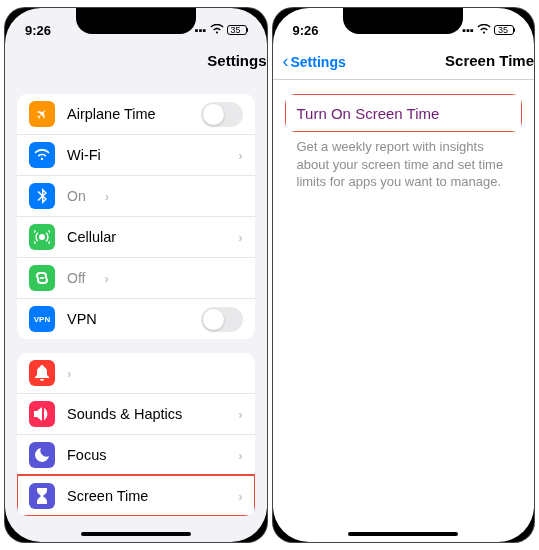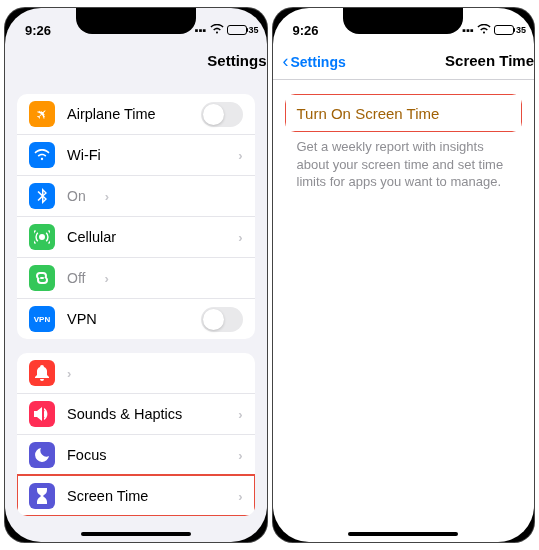--- a/index.html
+++ b/index.html
@@ -6,37 +6,37 @@
 body{background:#fff;font-family:-apple-system,BlinkMacSystemFont,"Helvetica Neue",sans-serif;width:539px;height:550px;display:flex;gap:6px;padding:8px 5px}
 .phone{flex:1;background:#000;border-radius:20px;position:relative;box-shadow:0 0 0 1px #444}
 .screen{background:#f2f2f7;border-radius:36px;height:100%;overflow:hidden;position:relative}
 .screen.white{background:#fff}
 .notch{position:absolute;top:0;left:50%;transform:translateX(-50%);width:120px;height:26px;background:#000;border-radius:0 0 16px 16px;z-index:10}
 .status{display:flex;justify-content:space-between;align-items:center;padding:10px 20px 4px;height:38px;font-size:13px;font-weight:600}
 .status-r{display:flex;gap:3px;align-items:center}
 .sicon{font-size:11px}
 .batt{border:1px solid #000;border-radius:3px;width:20px;height:10px;position:relative;display:flex;align-items:center}
 .batt::after{content:"";position:absolute;right:-2px;width:1.5px;height:4px;background:#000;border-radius:0 1px 1px 0}
-.batt-txt{font-size:9px;position:absolute;left:21px;font-weight:700}
+.batt-txt{font-size:9px;position:absolute;left:3px;font-weight:400}
 .hdr{text-align:right;padding:6px 0 10px;font-size:15px;font-weight:600;position:relative;border-bottom:0.5px solid transparent}
 .hdr.bb{border-bottom-color:#d1d1d6}
 .back{position:absolute;left:10px;top:5px;color:#007aff;font-size:14px;display:flex;align-items:center;gap:2px}
 .back-ch{font-size:18px;font-weight:400}
 .content{overflow-y:auto;height:calc(100% - 80px)}
 .grp{margin:14px 12px 0;background:#fff;border-radius:10px;overflow:hidden}
 .row{display:flex;align-items:center;padding:7px 12px;min-height:38px;position:relative;cursor:pointer}
 .row+.row{border-top:0.5px solid #e5e5ea}
 .row.hl{outline:2px solid #e74c3c;outline-offset:-1px}
 .icn{width:26px;height:26px;border-radius:6px;display:flex;align-items:center;justify-content:center;margin-right:12px;flex-shrink:0;color:#fff;font-size:14px}
 .lbl{flex:1;font-size:14.5px}
 .val{color:#8e8e93;font-size:14px;margin-right:19px}
 .chev{color:#c7c7cc;font-size:13px;font-weight:600}
 .tog{width:42px;height:25px;background:#e9e9eb;border-radius:13px;position:relative}
 .tog::after{content:"";position:absolute;width:21px;height:21px;background:#fff;border-radius:50%;top:2px;left:2px;box-shadow:0 1px 3px rgba(0,0,0,0.2)}
-.link{color:#a16207;font-size:15px}
+.link{color:#701a75;font-size:15px}
 .ftr{color:#8e8e93;font-size:13px;padding:6px 24px;line-height:1.35}
 .home-ind{position:absolute;bottom:6px;left:50%;transform:translateX(-50%);width:110px;height:4px;background:#000;border-radius:3px}
 .svg-plane{transform:rotate(-45deg)}
 </style>
 </head>
 <body>
 
 <div class="phone">
  <div class="screen">
   <div class="notch"></div>

